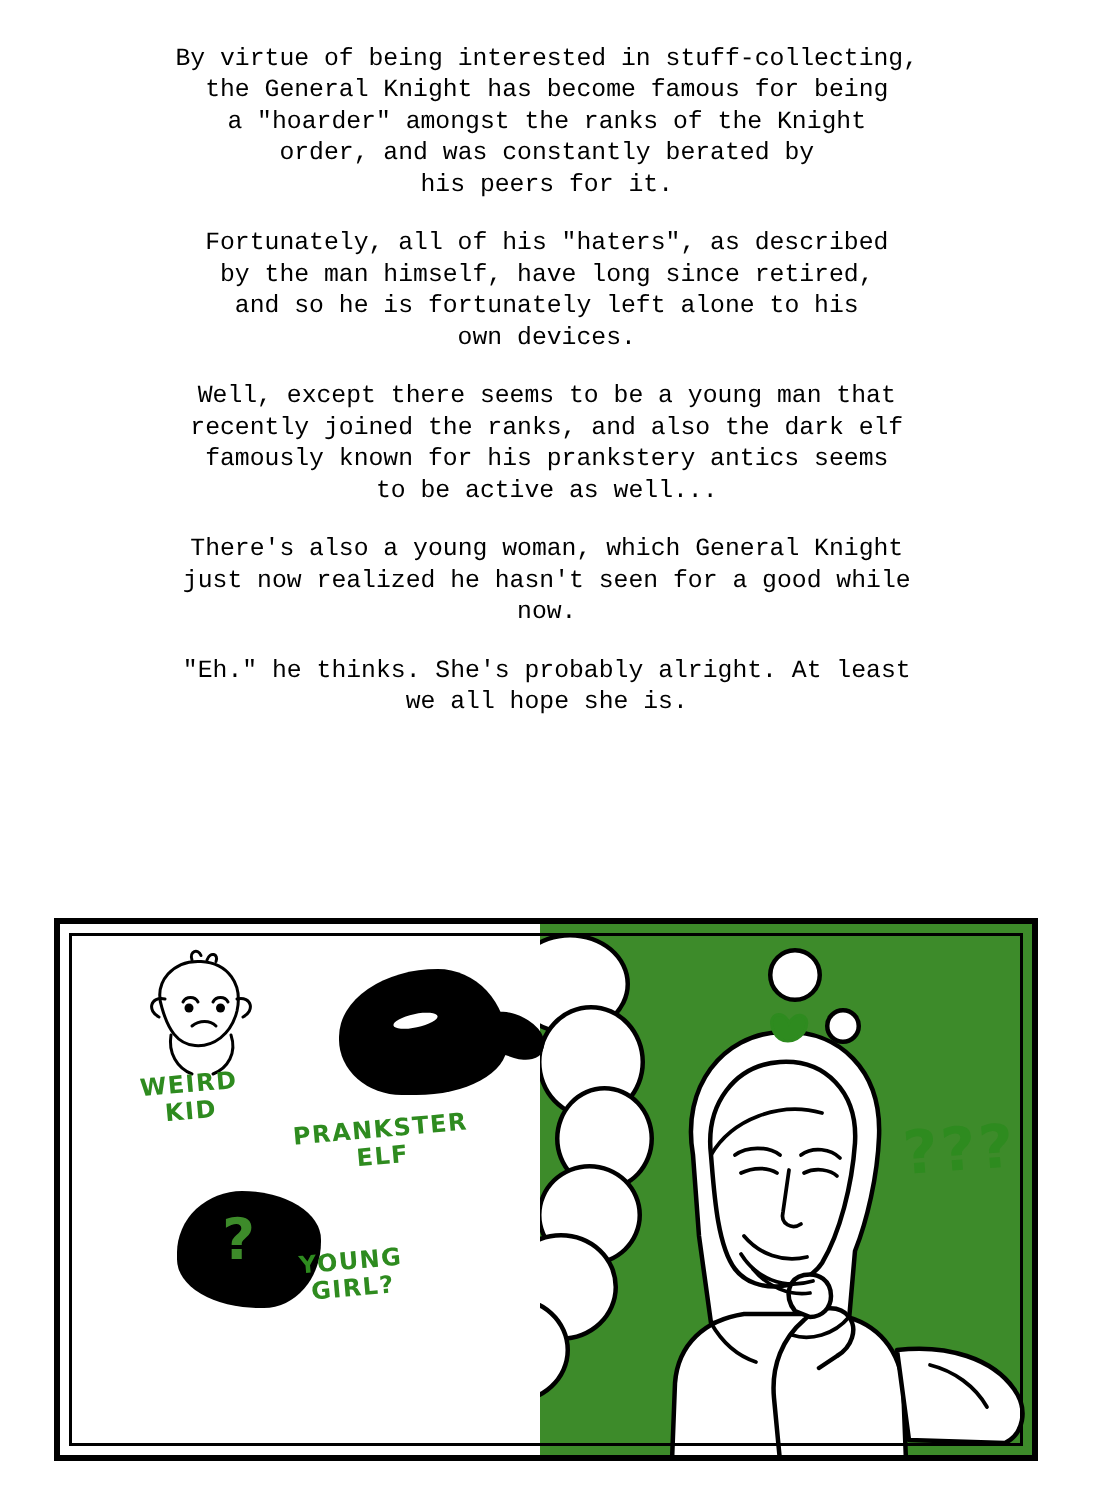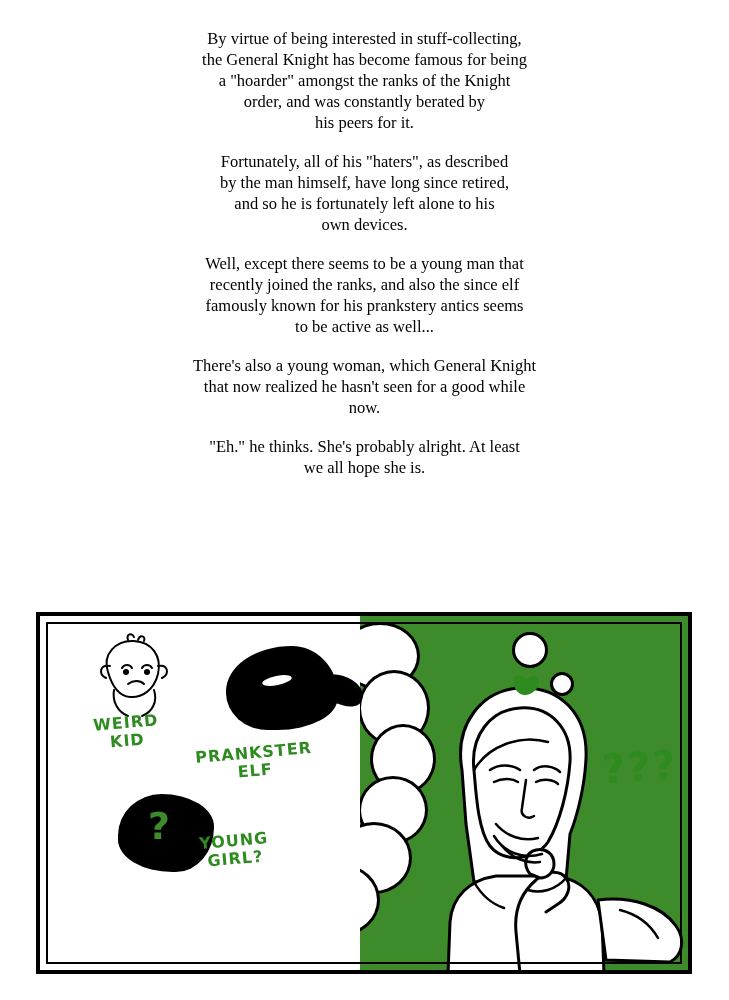--- a/index.html
+++ b/index.html
@@ -17,21 +17,21 @@
   .page {
     width: 729px;
     height: 1000px;
     position: relative;
   }
   .narration {
     padding: 28px 24px 0 24px;
     text-align: center;
   }
   .para {
-    font-family: Liberation Serif, serif;
+    font-family: Liberation Mono, monospace;
     font-size: 16.5px;
     line-height: 21px;
     color: #000000;
     letter-spacing: 0px;
     margin: 0 0 18px 0;
     white-space: pre-line;
     font-weight: 500;
   }
   .para:last-child { margin-bottom: 0; }
 
@@ -183,25 +183,25 @@
     <p class="para">By virtue of being interested in stuff-collecting,
 the General Knight has become famous for being
 a "hoarder" amongst the ranks of the Knight
 order, and was constantly berated by
 his peers for it.</p>
     <p class="para">Fortunately, all of his "haters", as described
 by the man himself, have long since retired,
 and so he is fortunately left alone to his
 own devices.</p>
     <p class="para">Well, except there seems to be a young man that
-recently joined the ranks, and also the since elf
+recently joined the ranks, and also the dark elf
 famously known for his prankstery antics seems
 to be active as well...</p>
     <p class="para">There's also a young woman, which General Knight
-that now realized he hasn't seen for a good while
+just now realized he hasn't seen for a good while
 now.</p>
     <p class="para">"Eh." he thinks. She's probably alright. At least
 we all hope she is.</p>
   </div>
 
   <div class="panel-wrap">
     <div class="panel">
 
       <div class="green-bg"></div>
 

